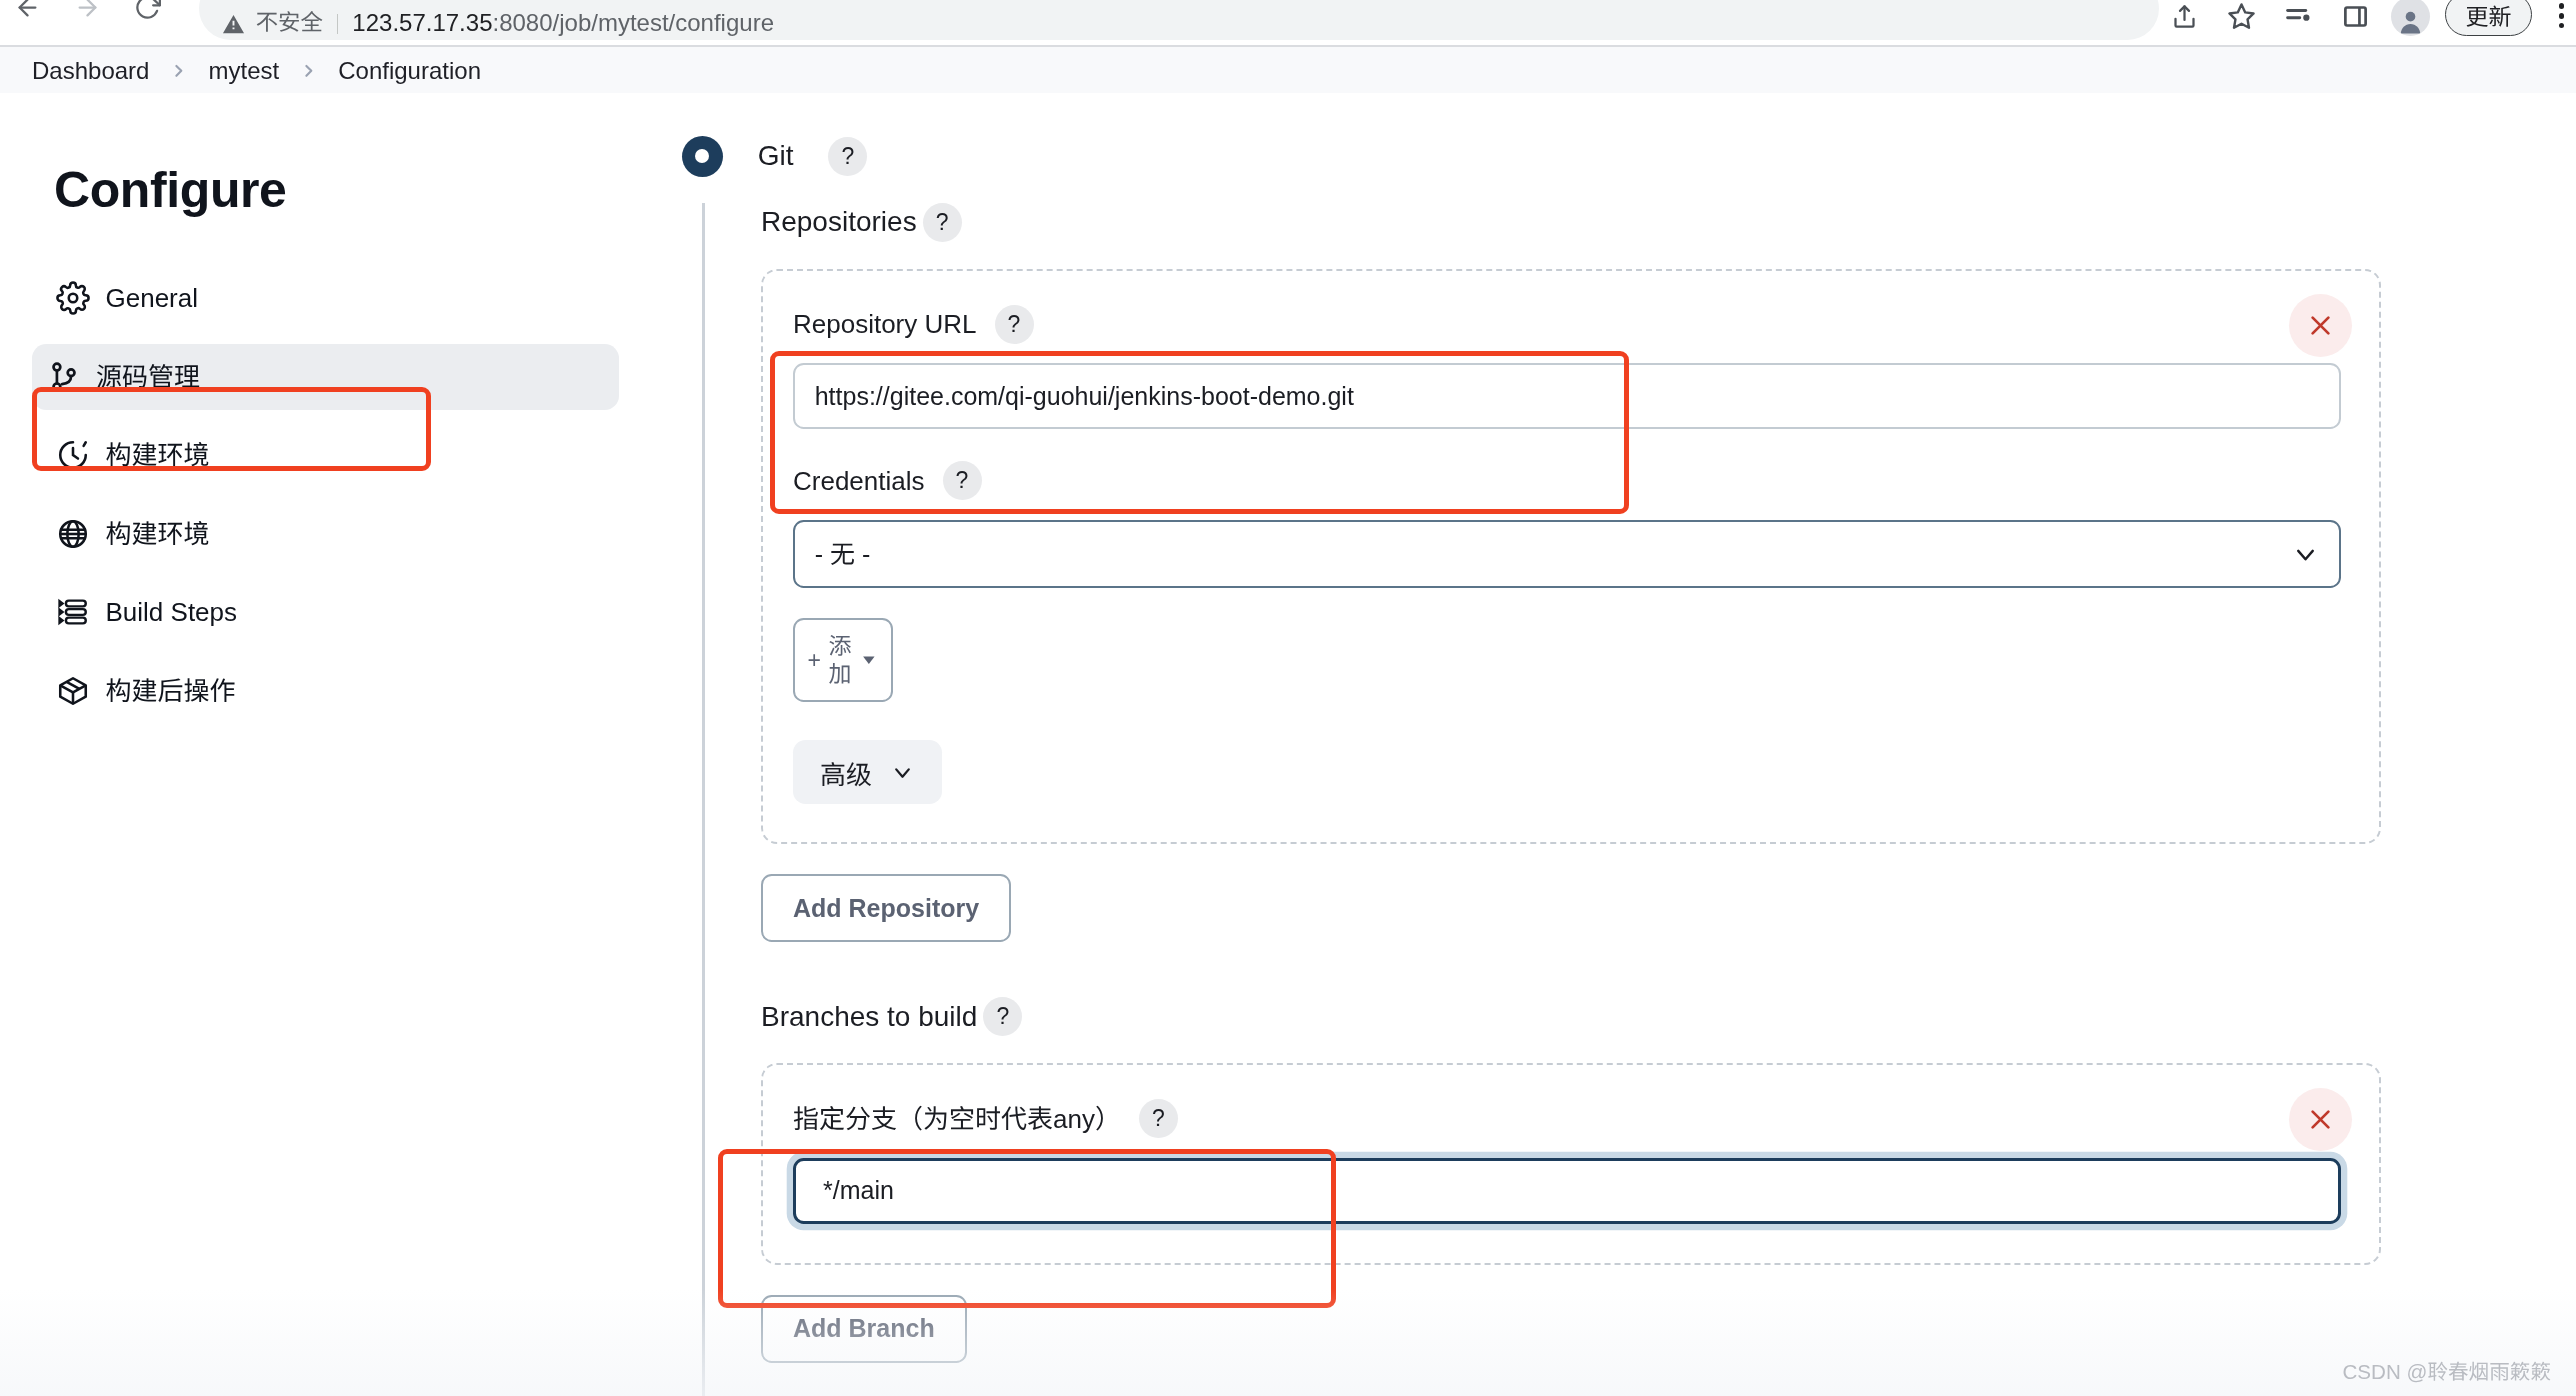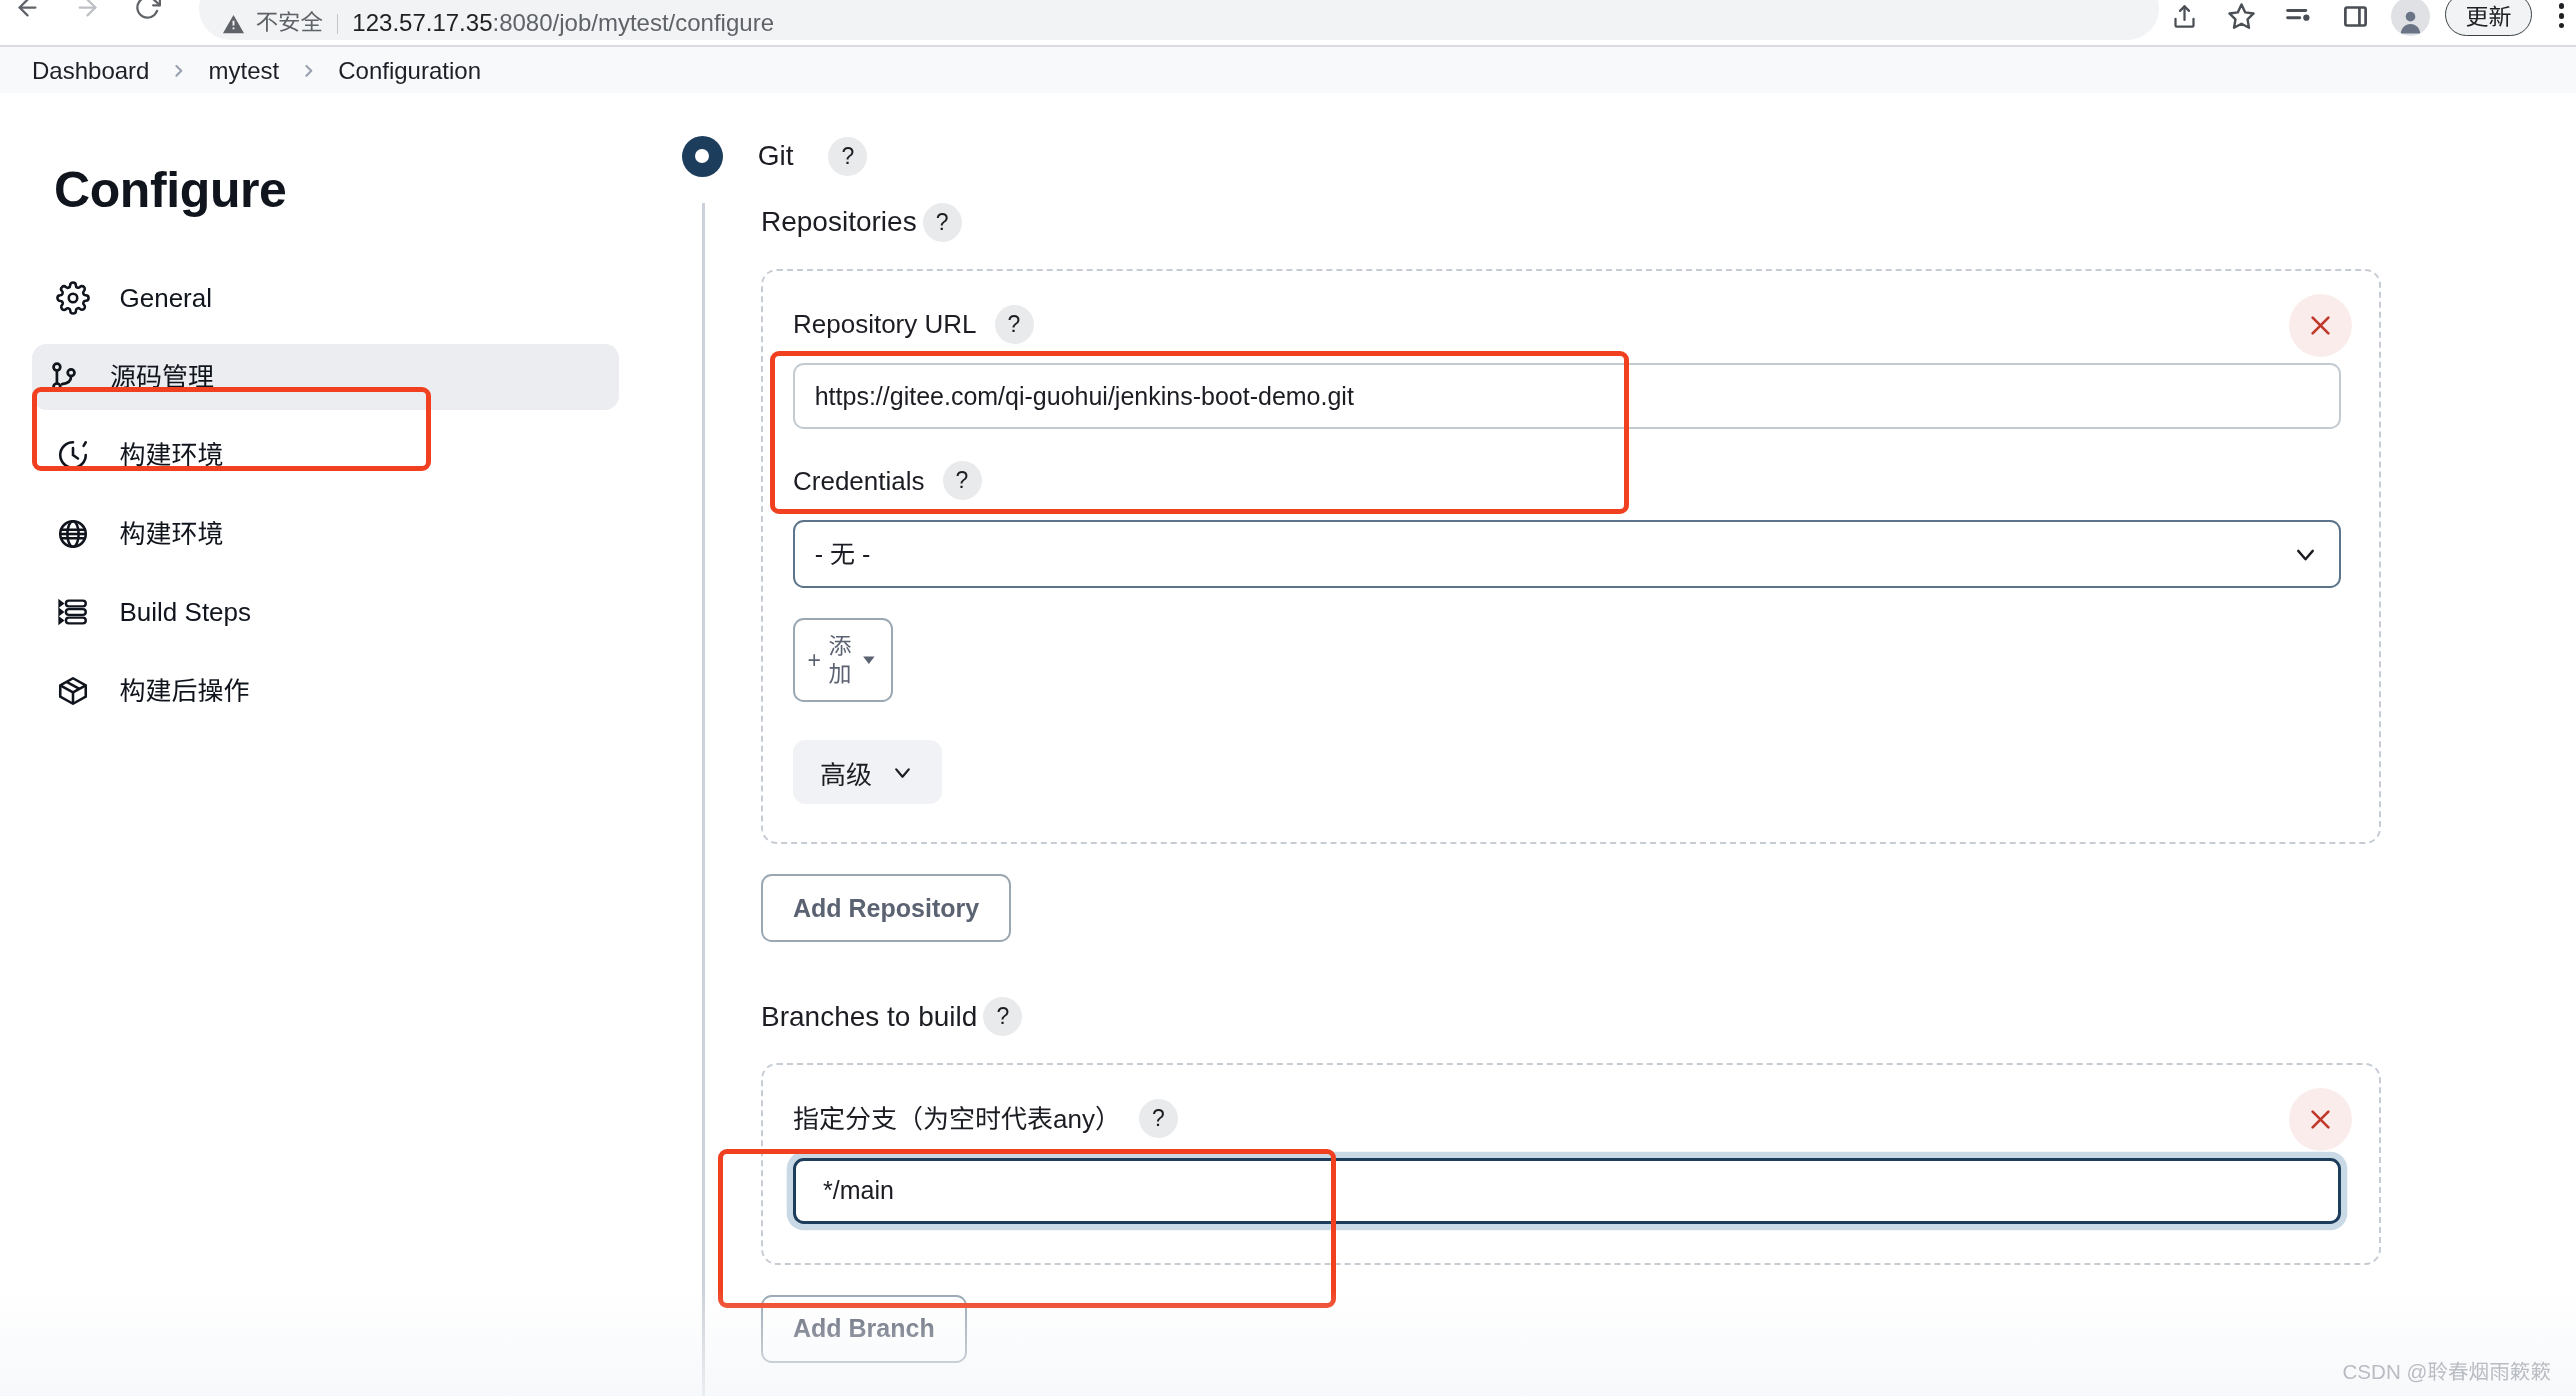--- a/index.html
+++ b/index.html
@@ -194,21 +194,21 @@
     letter-spacing: -0.4px;
     line-height: 55px;
   }
   .side-nav {
     margin-top: 47px;
     padding-left: 32px;
   }
   .side-item {
     display: flex;
     align-items: center;
-    gap: 27px;
+    gap: 13px;
     height: 66px;
     padding-left: 21.5px;
     border-radius: 14.3px;
     margin-bottom: 12.5px;
     width: 587px;
   }
   .side-item.active { background: #ebedf0; padding-left: 12px; }
   .side-icon {
     width: 39px; height: 39px;
     display: flex; align-items: center; justify-content: center;

